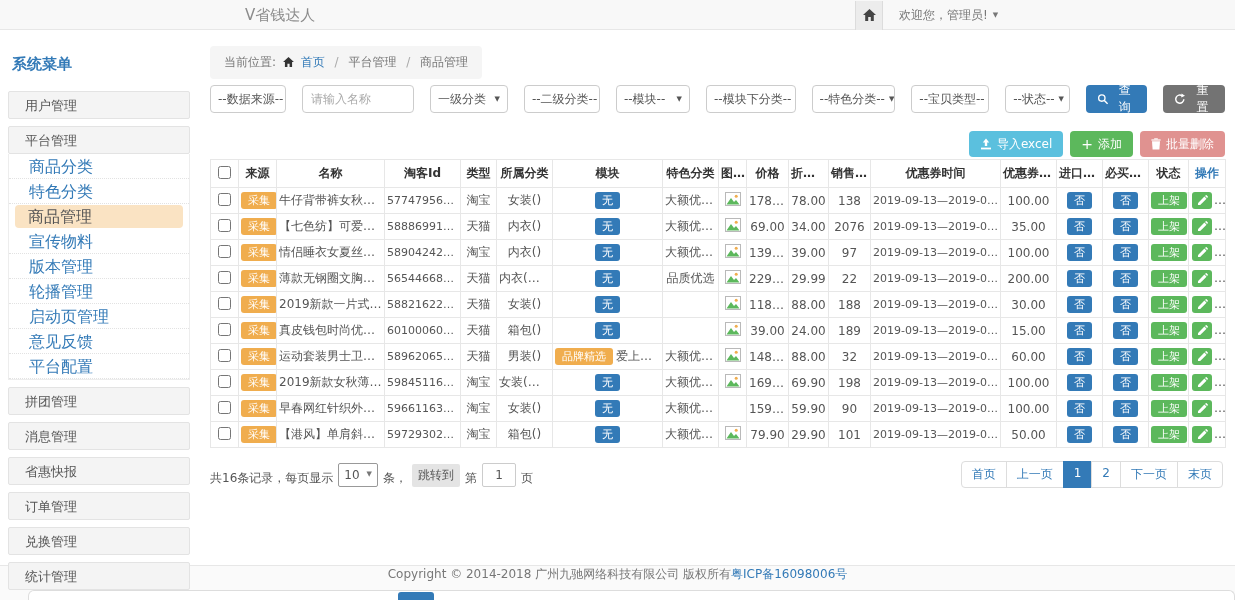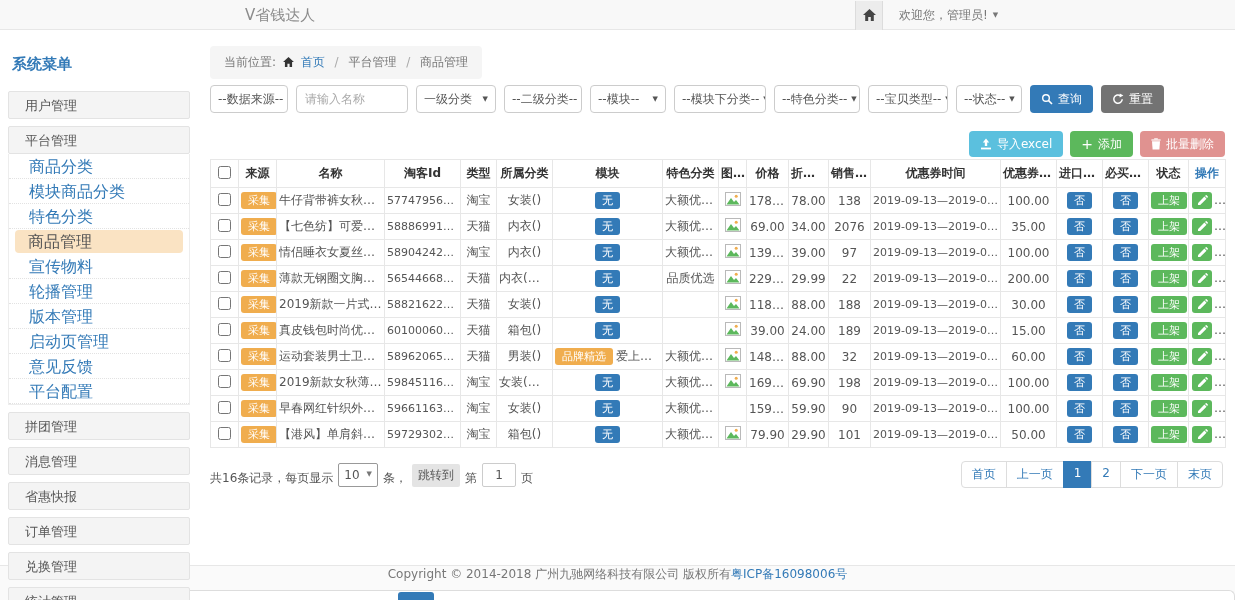--- a/index.html
+++ b/index.html
@@ -28,21 +28,21 @@
   .side-link{height:25px;line-height:25px;padding-left:20px;color:var(--accent);border-bottom:1px dotted #e2e2e2;
     font-size:16px;cursor:pointer;white-space:nowrap;}
   .side-link.active{background:var(--side-active);margin:1px 6px;border-radius:4px;padding-left:13px;border-bottom:none;color:#555;height:23px;line-height:23px;}
   
   .main{position:absolute;left:210px;top:46px;width:1015px;z-index:2;}
   .breadcrumb{display:inline-block;background:#f5f5f5;border-radius:4px;padding:8px 14px;color:#777;}
   .breadcrumb .bc-home{color:var(--accent);cursor:pointer;}
   .breadcrumb .bc-sep{margin:0 6px;color:#aaa;}
   .bc-home-icon{display:inline-block;vertical-align:-1px;margin:0 3px;}
   
-  .filters{display:flex;gap:8px;align-items:center;margin-top:6px;height:28px;}
+  .filters{display:flex;gap:16px;align-items:center;margin-top:6px;height:28px;}
   .sel{height:28px;border:1px solid #ccc;border-radius:4px;background:#fff;display:flex;align-items:center;
     justify-content:space-between;padding:0 7px;color:#555;cursor:pointer;white-space:nowrap;overflow:hidden;}
   .sel .caret{color:#555;margin-left:4px;flex:none;}
   .f0{width:78px}.f2{width:80px}.f3{width:78px}.f4{width:76px}.f5{width:92px}.f6{width:86px}.f7{width:80px}.f8{width:66px}
   .name-input{height:28px;width:112px;border:1px solid #ccc;border-radius:4px;padding:0 8px;font-size:12px;color:#555;font-family:inherit;}
   .name-input::placeholder{color:#aaa;}
   .btn{height:28px;border:none;border-radius:4px;color:#fff;display:inline-flex;align-items:center;gap:5px;
     padding:0 11px;font-size:12px;cursor:pointer;font-family:inherit;}
   .btn-query{background:var(--accent);}
   .btn-reset{background:#737373;}
@@ -106,26 +106,25 @@
   </div>
 </div>
 
 <div class="sidebar">
   <div class="side-title">系统菜单</div>
   <div id="sidebar-menu">
       <div class="side-header">用户管理</div>
       <div class="side-header">平台管理</div>
       <div class="side-sub">
         <div class="side-link">商品分类</div>
-        <div class="side-link">模块商品分类</div>
         <div class="side-link">特色分类</div>
         <div class="side-link active">商品管理</div>
         <div class="side-link">宣传物料</div>
+        <div class="side-link">版本管理</div>
         <div class="side-link">轮播管理</div>
-        <div class="side-link">版本管理</div>
         <div class="side-link">启动页管理</div>
         <div class="side-link">意见反馈</div>
         <div class="side-link">平台配置</div>
       </div>
       <div class="side-header">拼团管理</div>
       <div class="side-header">消息管理</div>
       <div class="side-header">省惠快报</div>
       <div class="side-header">订单管理</div>
       <div class="side-header">兑换管理</div>
       <div class="side-header">统计管理</div>

